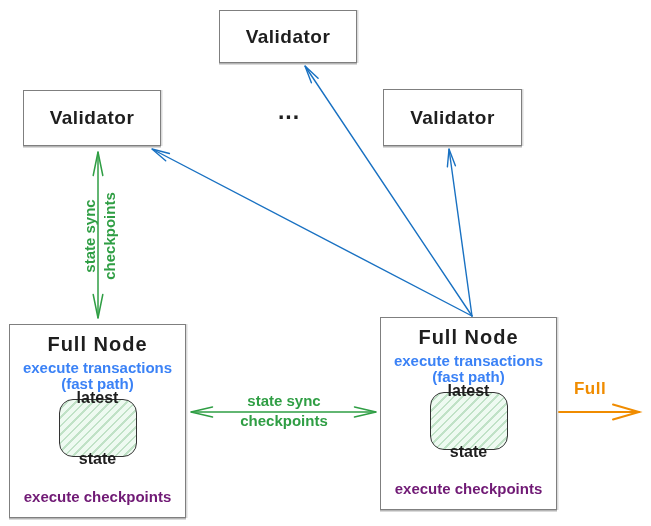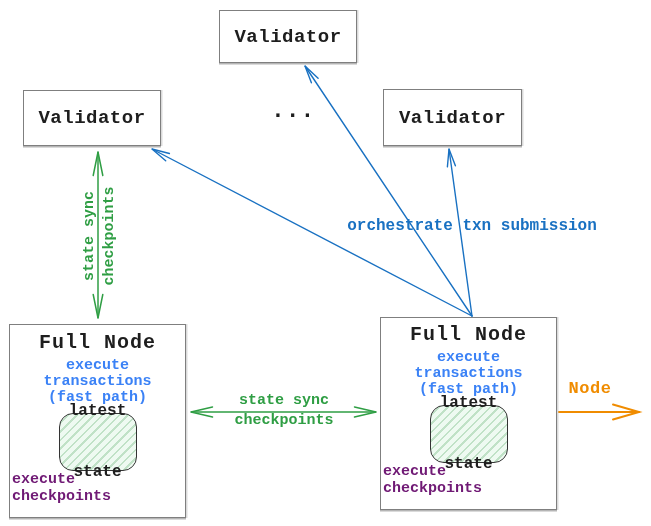--- a/index.html
+++ b/index.html
@@ -1,18 +1,18 @@
 <!DOCTYPE html>
 <html><head>
 <meta charset="utf-8">
 <style>
   html,body { margin:0; padding:0; background:#ffffff; }
   .stage {
     position:relative; width:646px; height:526px; background:#ffffff;
-    font-family:Liberation Mono, monospace; overflow:hidden; color:#1e1e1e;
+    font-family:Liberation Sans, sans-serif; overflow:hidden; color:#1e1e1e;
   }
   svg.arrows { position:absolute; left:0; top:0; z-index:1; }
   .blue-line   { stroke:#1971c2; stroke-width:1.4; fill:none; stroke-linecap:round; }
   .green-line  { stroke:#2f9e44; stroke-width:1.5; fill:none; stroke-linecap:round; }
   .orange-line { stroke:#f08c00; stroke-width:2;   fill:none; stroke-linecap:round; }
 
   .box {
     position:absolute; z-index:2; background:#ffffff;
     border:1.7px solid #7f7f7f; box-sizing:border-box;
     box-shadow:0 1.5px 0 rgba(120,120,120,.55), 1.5px 0 0 rgba(150,150,150,.35);
@@ -125,27 +125,26 @@
       <div>execute transactions</div>
       <div>(fast path)</div>
     </div>
     <div class="latest-state">
       <div>latest</div>
       <div>state</div>
     </div>
     <div class="fn-green">execute checkpoints</div>
   </div>
 
-  <div class="lbl orchestrate">orchestrate txn submission</div>
 
   <div class="lbl statesync-v">
     <div>state sync</div>
     <div>checkpoints</div>
   </div>
 
   <div class="lbl statesync-h">
     <div>state sync</div>
     <div>checkpoints</div>
   </div>
 
-  <div class="lbl rpcs">Node</div>
+  <div class="lbl rpcs">Full</div>
 
 </div>
 
 </body></html>

